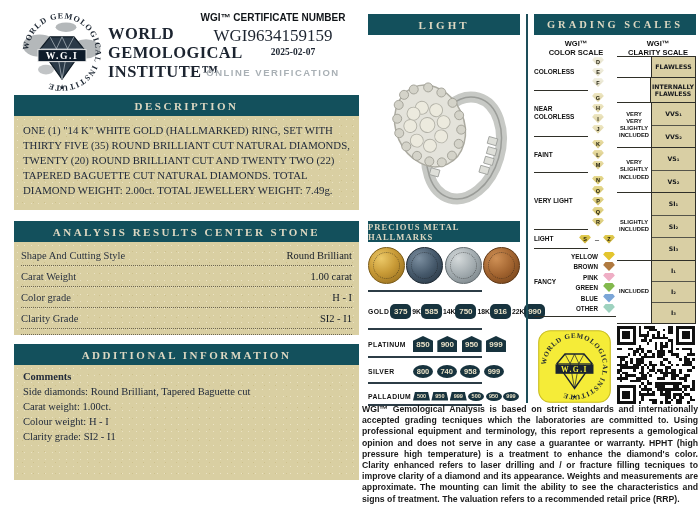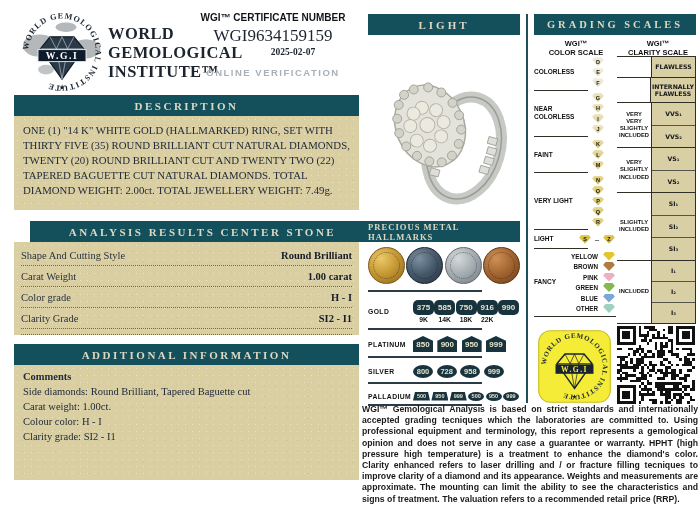--- a/index.html
+++ b/index.html
@@ -22,25 +22,25 @@
   .cert-number{font-size:17px;color:#1c2430;margin-top:3px;}
   .cert-date{font-weight:bold;font-size:9.5px;color:#1c2430;margin-top:1px;padding-left:40px;}
   .online{font-family:"Liberation Sans",sans-serif;font-weight:bold;font-size:9.5px;color:#a9b0b5;
           letter-spacing:1.5px;margin-top:10px;}
   .site{font-family:"Liberation Sans",sans-serif;font-weight:bold;font-size:11px;color:#a9b0b5;margin-top:1px;letter-spacing:.5px;}
 
   
   .desc-bar{left:14px;top:95px;width:345px;height:21px;}
   .desc-body{left:14px;top:116px;width:345px;height:94px;box-sizing:border-box;padding:7px 9px;
              font-size:10.8px;line-height:1.4;color:#222b3b;}
-  .ana-bar{left:14px;top:221px;width:345px;height:21px;margin-left:16px;}
+  .ana-bar{left:14px;top:221px;width:345px;height:21px;}
   .ana-body{left:14px;top:242px;width:345px;height:93px;box-sizing:border-box;padding:3px 7px 0 7px;}
   .ana-row{display:flex;justify-content:space-between;align-items:center;height:20px;
            border-bottom:1px dotted #6e6854;font-size:10.5px;color:#2a3240;}
-  .ana-row .val{font-weight:bold;color:#161d28;}
+  .ana-row .val{font-weight:normal;color:#161d28;}
   .ana-tail{height:5px;border-bottom:1px dotted #6e6854;}
   .add-bar{left:14px;top:344px;width:345px;height:21px;}
   .add-body{left:14px;top:365px;width:345px;height:115px;box-sizing:border-box;padding:5px 9px;
             font-size:10.5px;line-height:1.42;color:#222b3b;}
   .comments{font-weight:bold;}
 
   
   .img-bar{left:368px;top:14px;width:152px;height:21px;letter-spacing:3px;}
   .ring-wrap{position:absolute;left:372px;top:48px;width:146px;height:166px;}
   .hm-bar{left:368px;top:221px;width:152px;height:21px;font-size:8.6px;letter-spacing:1px;}
@@ -51,21 +51,21 @@
   .medal.plat{background:radial-gradient(circle at 35% 30%,#7c8fa0,#45586a 50%,#23303c);border:1px solid #1b2630;}
   .medal.silv{background:radial-gradient(circle at 35% 30%,#d5dadb,#a2abaf 50%,#6d777c);border:1px solid #636c70;}
   .medal.pall{background:radial-gradient(circle at 35% 30%,#cf9055,#a1632f 50%,#6b3c16);border:1px solid #5c3412;}
   .metal-rows{position:absolute;left:368px;top:290px;width:152px;}
   .metal-row{position:relative;display:flex;align-items:center;box-sizing:border-box;padding-top:4px;}
   .metal-row::before{content:'';position:absolute;top:0;left:0;width:114px;border-top:2px solid #2c3c46;}
   .metal-row.last::after{content:'';position:absolute;bottom:0;left:0;width:114px;border-bottom:2px solid #2c3c46;}
   .metal-name{width:44px;font-family:"Liberation Sans",sans-serif;font-weight:bold;font-size:6.8px;
               letter-spacing:.4px;color:#111;}
   .marks{flex:1;display:flex;justify-content:space-between;align-items:flex-start;padding:0 1px;}
-  .mk-col{display:flex;flex-direction:column;align-items:center;gap:1px;}
+  .mk-col{display:flex;flex-direction:row;align-items:center;gap:1px;}
   .mark{background:#17333e;color:#e9e2c8;font-family:"Liberation Sans",sans-serif;font-weight:bold;
         display:flex;align-items:center;justify-content:center;}
   .mk-gold{width:21px;height:15px;border-radius:5px;font-size:8px;}
   .mk-plat{width:20px;height:16px;font-size:8px;clip-path:polygon(50% 0,100% 30%,100% 100%,0 100%,0 30%);}
   .mk-silv{width:20px;height:13px;border-radius:50%;font-size:7.5px;}
   .mk-trap{width:17px;height:9px;font-size:5.5px;clip-path:polygon(12% 0,88% 0,100% 100%,0 100%);}
   .mk-rnd{width:16px;height:9px;border-radius:50%;font-size:5.5px;}
   .karat{font-family:"Liberation Sans",sans-serif;font-weight:bold;font-size:6.8px;color:#111;}
 
   
@@ -178,21 +178,21 @@
       <span class="val">SI2 - I1</span>
     </div>
     <div class="ana-tail"></div>
   </div>
 
   <div class="bar add-bar">ADDITIONAL INFORMATION</div>
   <div class="panel add-body">
     <div class="comments">Comments</div>
     <div>Side diamonds: Round Brilliant, Tapered Baguette cut</div>
     <div>Carat weight: 1.00ct.</div>
-    <div>Colour color: H - I</div>
+    <div>Colour weight: H - I</div>
     <div>Clarity grade: SI2 - I1</div>
   </div>
 
   <div class="bar img-bar">LIGHT</div>
   <div class="ring-wrap">
     <svg viewBox="0 0 146 166" width="146" height="166">
       <ellipse cx="92" cy="100" rx="36" ry="52" fill="none" stroke="#c7c9c5" stroke-width="11" transform="rotate(16 92 100)"></ellipse>
       <ellipse cx="92" cy="100" rx="36" ry="52" fill="none" stroke="#9a9c98" stroke-width="1.5" transform="rotate(16 92 100)"></ellipse>
       <g transform="rotate(16 92 100)" fill="#dedfd9" stroke="#9a9c98" stroke-width="0.8">
         <rect x="62" y="78" width="9" height="7"></rect>
@@ -288,21 +288,21 @@
         <span class="mark mk-plat">850</span>
         <span class="mark mk-plat">900</span>
         <span class="mark mk-plat">950</span>
         <span class="mark mk-plat">999</span>
       </div>
     </div>
     <div class="metal-row" style="height:26px;">
       <div class="metal-name">SILVER</div>
       <div class="marks" style="padding-right:16px;">
         <span class="mark mk-silv">800</span>
-        <span class="mark mk-silv">728</span>
+        <span class="mark mk-silv">740</span>
         <span class="mark mk-silv">958</span>
         <span class="mark mk-silv">999</span>
       </div>
     </div>
     <div class="metal-row last" style="height:24px;">
       <div class="metal-name">PALLADIUM</div>
       <div class="marks">
         <span class="mark mk-trap">500</span>
         <span class="mark mk-trap">950</span>
         <span class="mark mk-trap">999</span>

